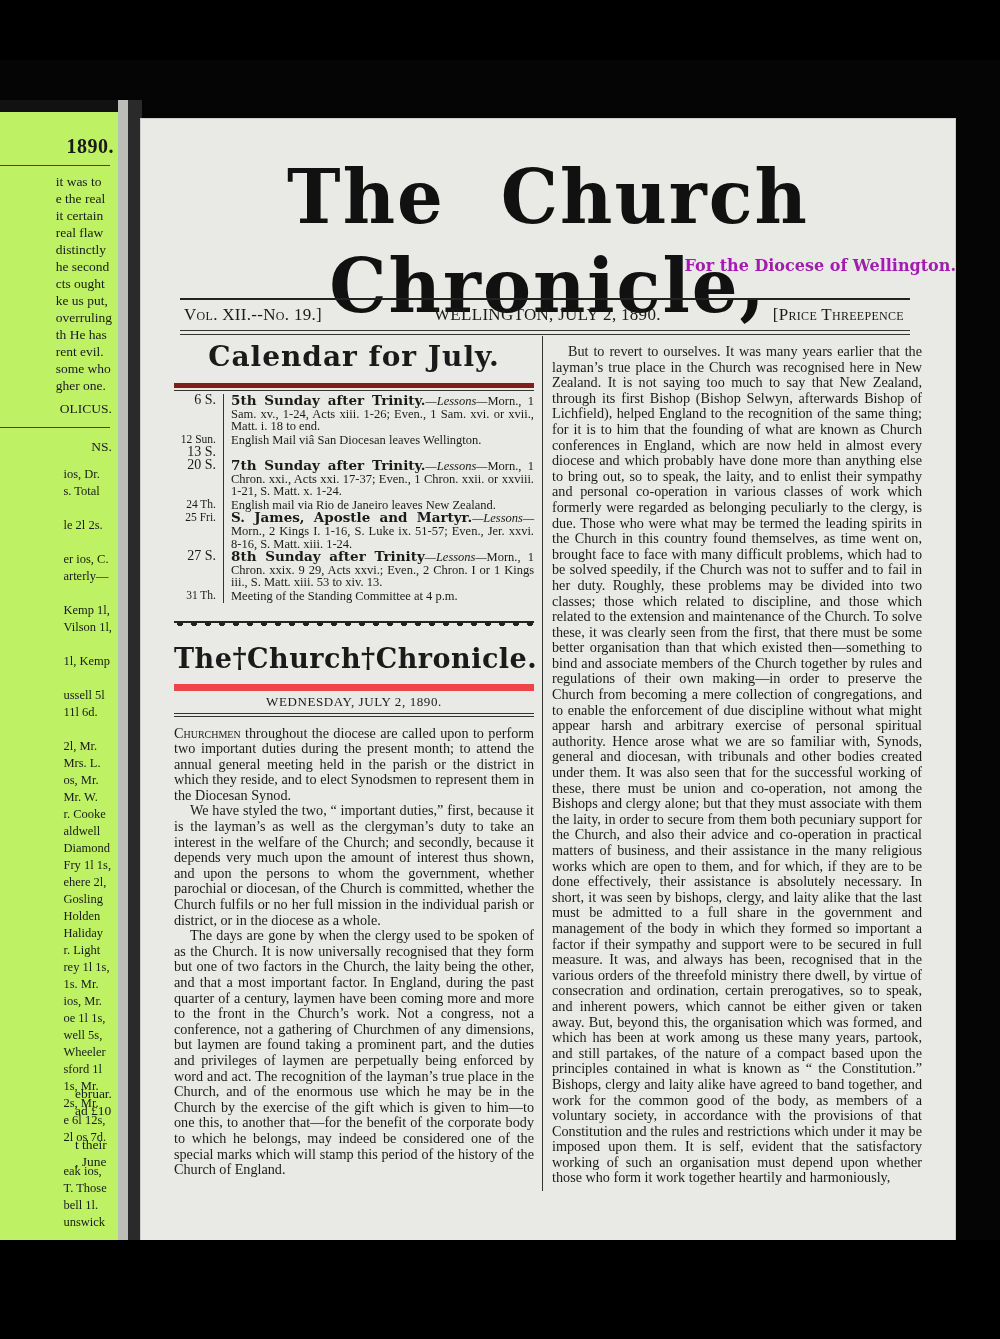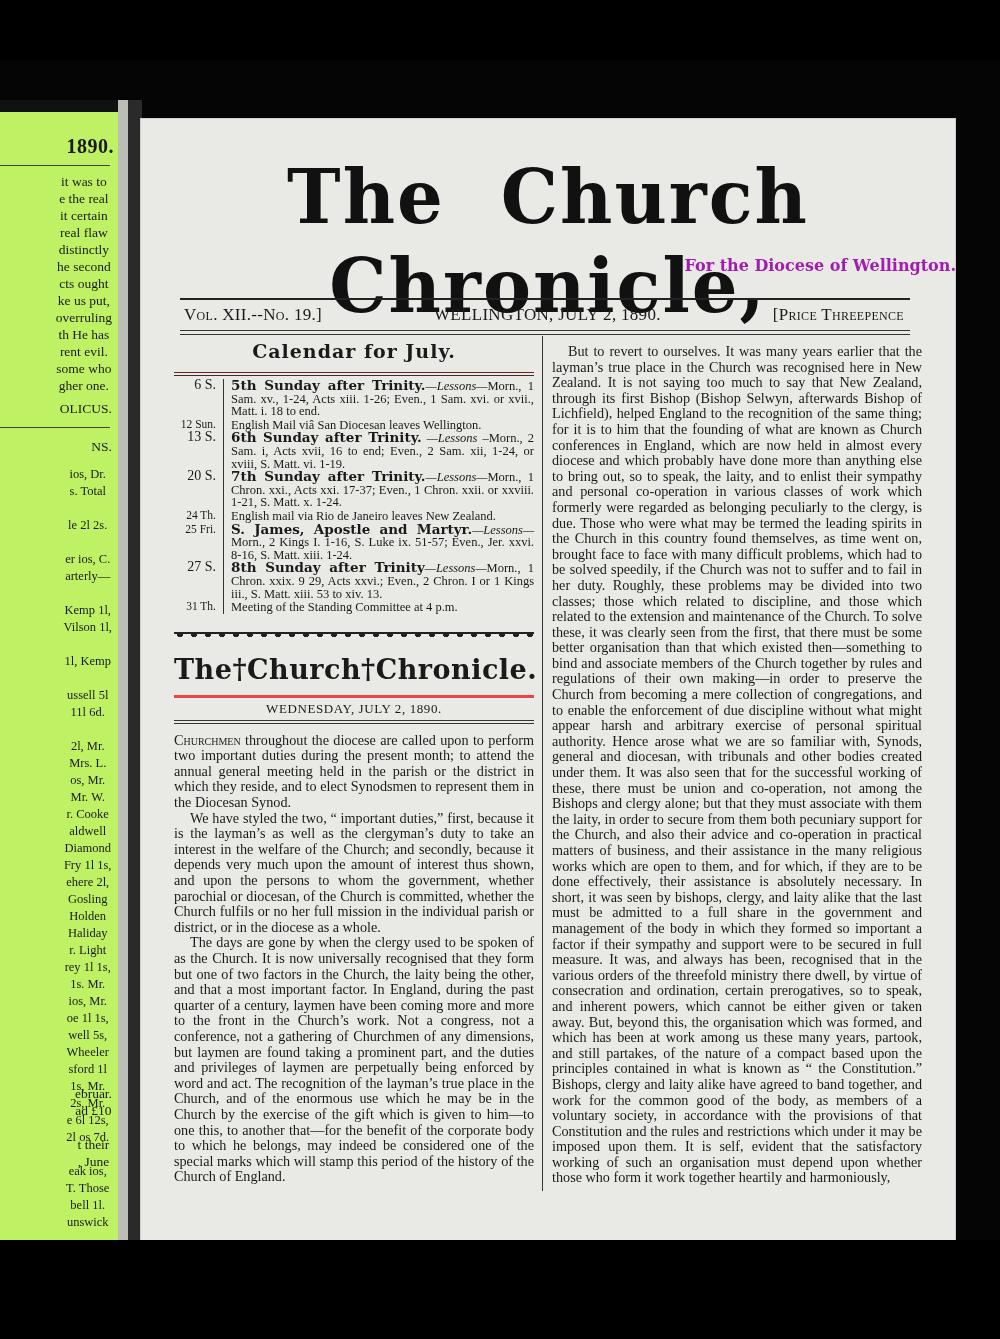--- a/index.html
+++ b/index.html
@@ -10,21 +10,21 @@
   .topbar { position:absolute; left:0; top:0; width:1000px; height:60px; background:#000; }
   
   .leftpage {
     position:absolute; left:0; top:100px; width:128px; height:1140px;
     background:#bef264; overflow:hidden;
   }
   .leftpage .spine-top { position:absolute; left:0; top:-18px; width:128px; height:30px; background:#111; }
   .leftpage .edge { position:absolute; right:0; top:0; width:10px; height:100%; background:#bdbdb8; }
   .lp-year { position:absolute; right:14px; top:35px; font-weight:bold; font-size:20px; letter-spacing:0.5px; }
   .lp-rule { position:absolute; left:0; width:110px; border-top:1px solid #444; }
-  .lp-lines { position:absolute; right:16px; text-align:center; font-size:13.5px; line-height:17px; white-space:nowrap; }
+  .lp-lines { position:absolute; right:16px; text-align:left; font-size:13.5px; line-height:17px; white-space:nowrap; }
   .lp-lines div { height:17px; }
   .gutter { position:absolute; left:128px; top:100px; width:14px; height:1140px; background:#2a2a2a; }
 
   
   .page {
     position:absolute; left:140px; top:118px; width:816px; height:1125px;
     background:#e9e9e5; box-shadow: inset 0 0 0 1px #cfcfca;
   }
   .masthead {
     position:absolute; left:0; top:38px; width:100%; text-align:center;
@@ -44,42 +44,42 @@
     letter-spacing:0.3px;
     gap:28px;
   }
   .infobar .vol { font-variant:small-caps; }
   .infobar .price { font-variant:small-caps; }
 
   
   .colL { position:absolute; left:34px; top:218px; width:360px; }
   .col-divider { position:absolute; left:402px; top:218px; width:0; height:855px; border-left:1px solid #333; }
   .cal-title {
-    text-align:center; font-family:"DejaVu Serif", serif; font-weight:bold; font-size:19px;
+    text-align:center; font-family:"DejaVu Serif", serif; font-weight:bold; font-size:28px;
     margin-top:4px; letter-spacing:1px;
   }
-  .cal-table { margin-top:10px; border-top:1px solid #7f1d1d; position:relative; padding-top:6px; }
+  .cal-table { margin-top:10px; border-top:5px solid #7f1d1d; position:relative; padding-top:6px; }
   .cal-table::before { content:""; position:absolute; left:0; right:0; top:2px; border-top:1px solid #333; }
   .cal-row { display:flex; font-size:12.5px; line-height:12.6px; }
   .cal-date { width:42px; text-align:right; padding-right:7px; border-right:1px solid #333; flex-shrink:0; font-size:11.5px; }
   .cal-date.big { font-size:14px; }
   .cal-text { padding-left:7px; flex:1; text-align:justify; }
   .cal-head { font-family:"DejaVu Serif", serif; font-weight:bold; font-size:13.5px; }
   .cal-lessons { font-style:italic; }
   .ornament {
     margin-top:18px; height:12px;
     border-top:2px solid #222;
     background: radial-gradient(circle at 6px 0, #222 3px, transparent 3.5px) repeat-x;
     background-size:14px 8px;
   }
   .chron-title {
     text-align:center; font-family:"DejaVu Serif", serif; font-weight:bold; font-size:27px;
     margin-top:8px; letter-spacing:0.5px;
   }
-  .dateline-wrap { margin-top:10px; border-top:3px solid #ef4444; border-bottom:1px solid #333; padding:3px 0; position:relative; }
+  .dateline-wrap { margin-top:10px; border-top:7px solid #ef4444; border-bottom:1px solid #333; padding:3px 0; position:relative; }
   .dateline-wrap::after { content:""; position:absolute; left:0; right:0; bottom:-4px; border-top:1px solid #333; }
   .dateline { text-align:center; font-size:13px; letter-spacing:0.6px; }
   .body-text { font-size:14.2px; line-height:15.6px; text-align:justify; margin-top:12px; }
   .body-text p { margin:0; text-indent:16px; }
   .body-text p.first { text-indent:0; }
   .smallcaps { font-variant:small-caps; }
 
   .colR { position:absolute; left:412px; top:226px; width:370px; }
   .colR .body-text { margin-top:0; }
 
@@ -194,21 +194,20 @@
         <div class="cal-row">
           <div class="cal-date big">6 S.</div>
           <div class="cal-text"><span class="cal-head">5th Sunday after Trinity.</span><span class="cal-lessons">—Lessons—</span><span>Morn., 1 Sam. xv., 1-24, Acts xiii. 1-26; Even., 1 Sam. xvi. or xvii., Matt. i. 18 to end.</span></div>
         </div>
         <div class="cal-row">
           <div class="cal-date">12 Sun.</div>
           <div class="cal-text"><span class="cal-head"></span><span class="cal-lessons"></span><span>English Mail viâ San Diocesan leaves Wellington.</span></div>
         </div>
         <div class="cal-row">
           <div class="cal-date big">13 S.</div>
-          <div class="cal-text"><span class="cal-head">6th Sunday after Trinity.</span><span class="cal-lessons"> —Lessons –</span><span>Morn., 2 Sam. i, Acts xvii, 16 to end; Even., 2 Sam. xii, 1-24, or xviii, S. Matt. vi. 1-19.</span></div>
         </div>
         <div class="cal-row">
           <div class="cal-date big">20 S.</div>
           <div class="cal-text"><span class="cal-head">7th Sunday after Trinity.</span><span class="cal-lessons">—Lessons—</span><span>Morn., 1 Chron. xxi., Acts xxi. 17-37; Even., 1 Chron. xxii. or xxviii. 1-21, S. Matt. x. 1-24.</span></div>
         </div>
         <div class="cal-row">
           <div class="cal-date">24 Th.</div>
           <div class="cal-text"><span class="cal-head"></span><span class="cal-lessons"></span><span>English mail via Rio de Janeiro leaves New Zealand.</span></div>
         </div>
         <div class="cal-row">

